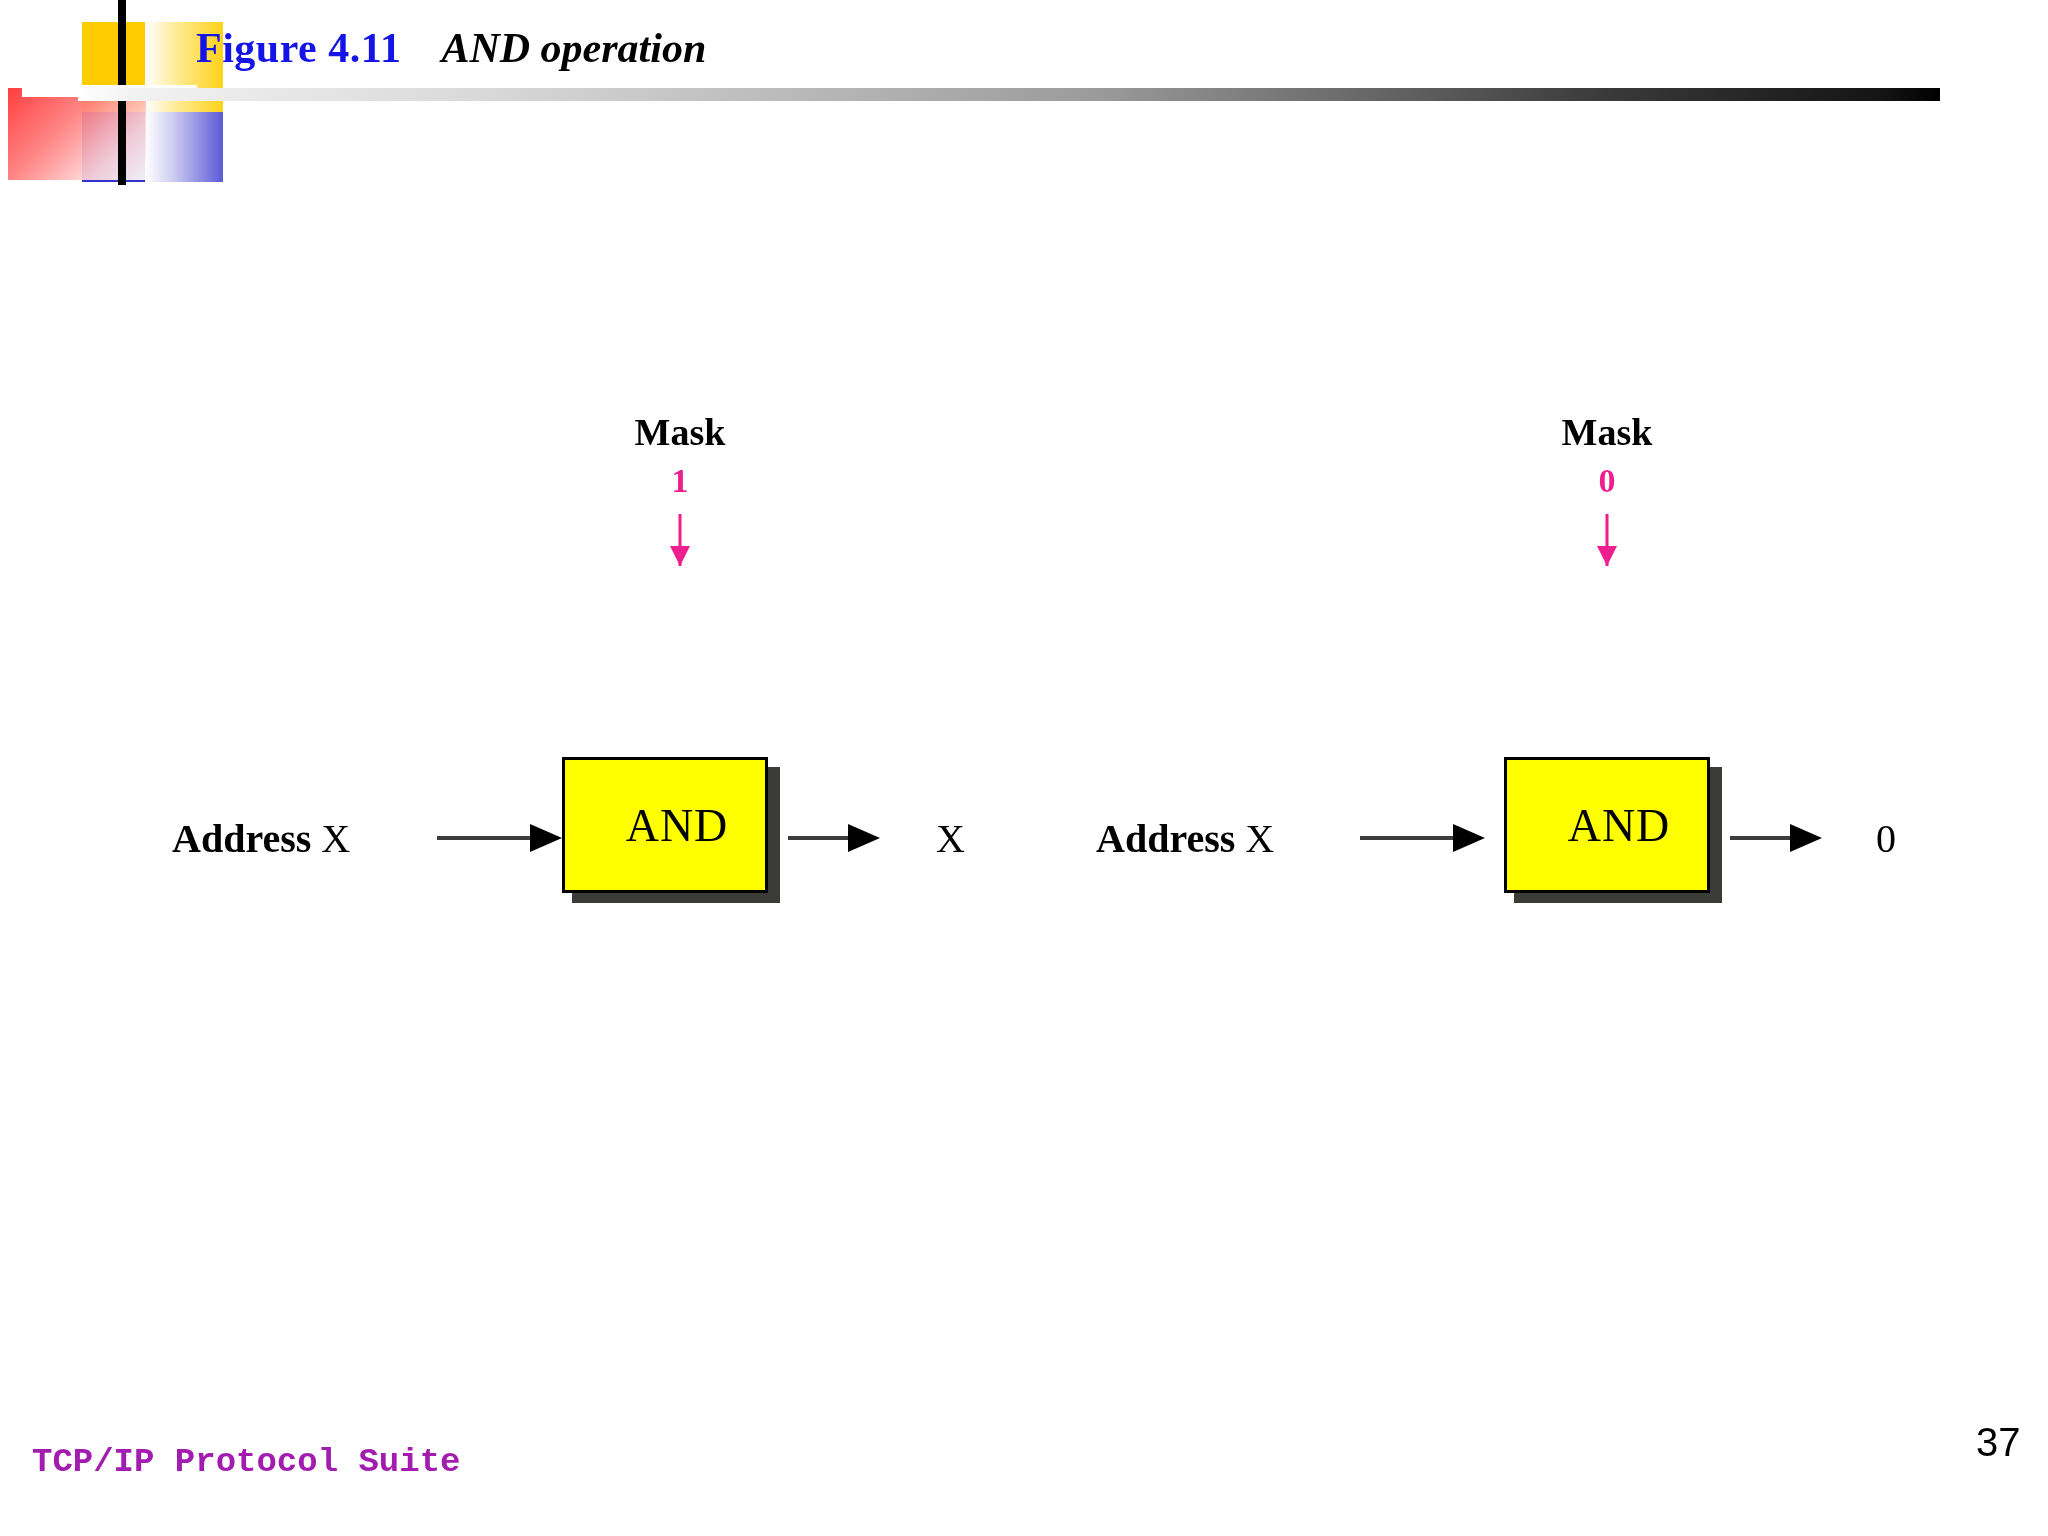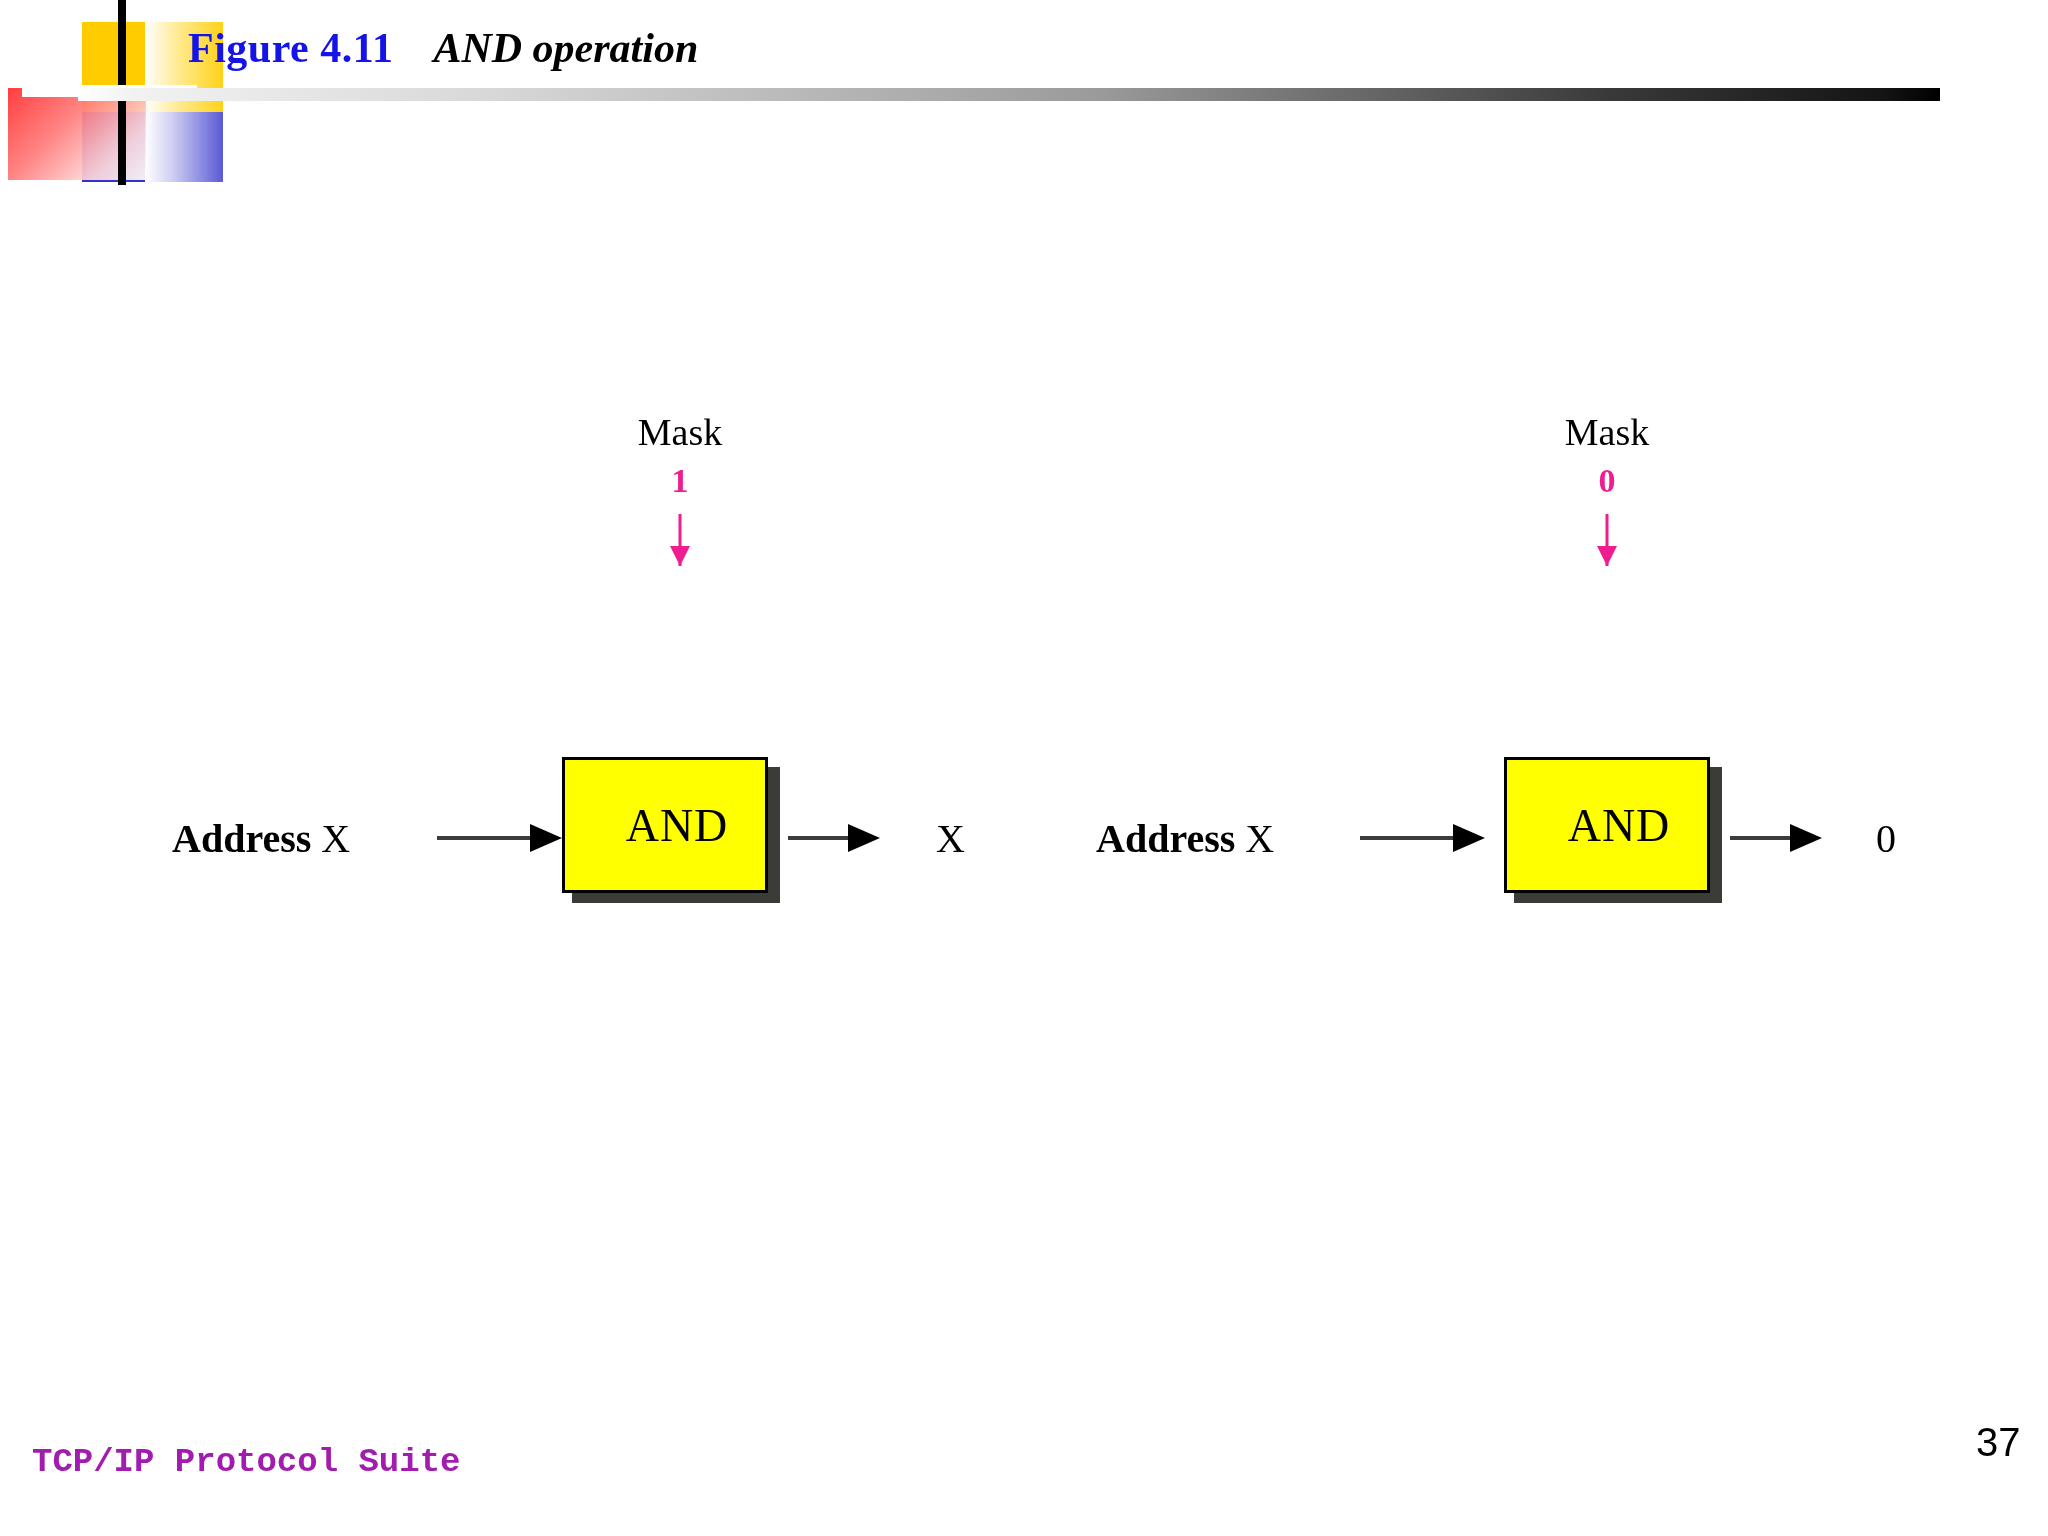--- a/index.html
+++ b/index.html
@@ -42,21 +42,21 @@
     position: absolute; left: 118px; top: 0px; width: 8px; height: 185px;
     background: #000000;
   }
   .deco-whitebar {
     position: absolute; left: 22px; top: 85px; width: 175px; height: 12px;
     background: linear-gradient(to right, #ffffff 0%, #ffffff 100%);
   }
 
   
   #title-row {
-    position: absolute; left: 188px; top: 24px;
+    position: absolute; left: 196px; top: 24px;
     white-space: nowrap;
   }
   .title-figure {
     font-family: "Liberation Serif", serif;
     font-weight: bold;
     font-size: 42px;
     color: #1414E6;
     letter-spacing: 0.5px;
   }
   .title-caption {
@@ -74,21 +74,21 @@
     width: 1862px; height: 13px;
     background: linear-gradient(to right, #ffffff 0%, #f2f2f2 3%, #d8d8d8 22%, #9a9a9a 55%, #3a3a3a 82%, #141414 97%, #000000 100%);
   }
 
   
   .diagram { position: absolute; top: 0; left: 0; }
 
   .mask-label {
     position: absolute;
     font-family: "Liberation Serif", serif;
-    font-weight: normal;
+    font-weight: bold;
     font-size: 38px;
     color: #000000;
     white-space: nowrap;
     transform: translateX(-50%);
   }
   .mask-value {
     position: absolute;
     font-family: "Liberation Serif", serif;
     font-weight: bold;
     font-size: 34px;

